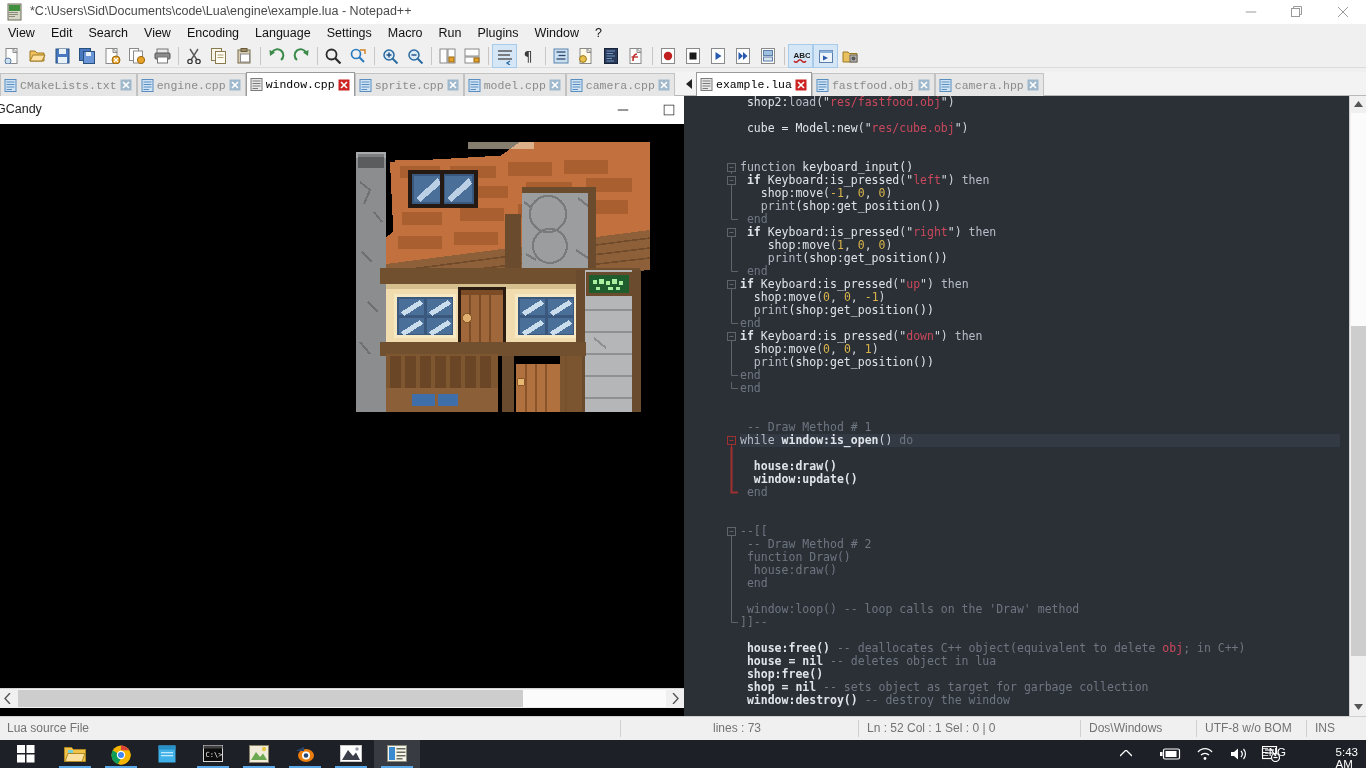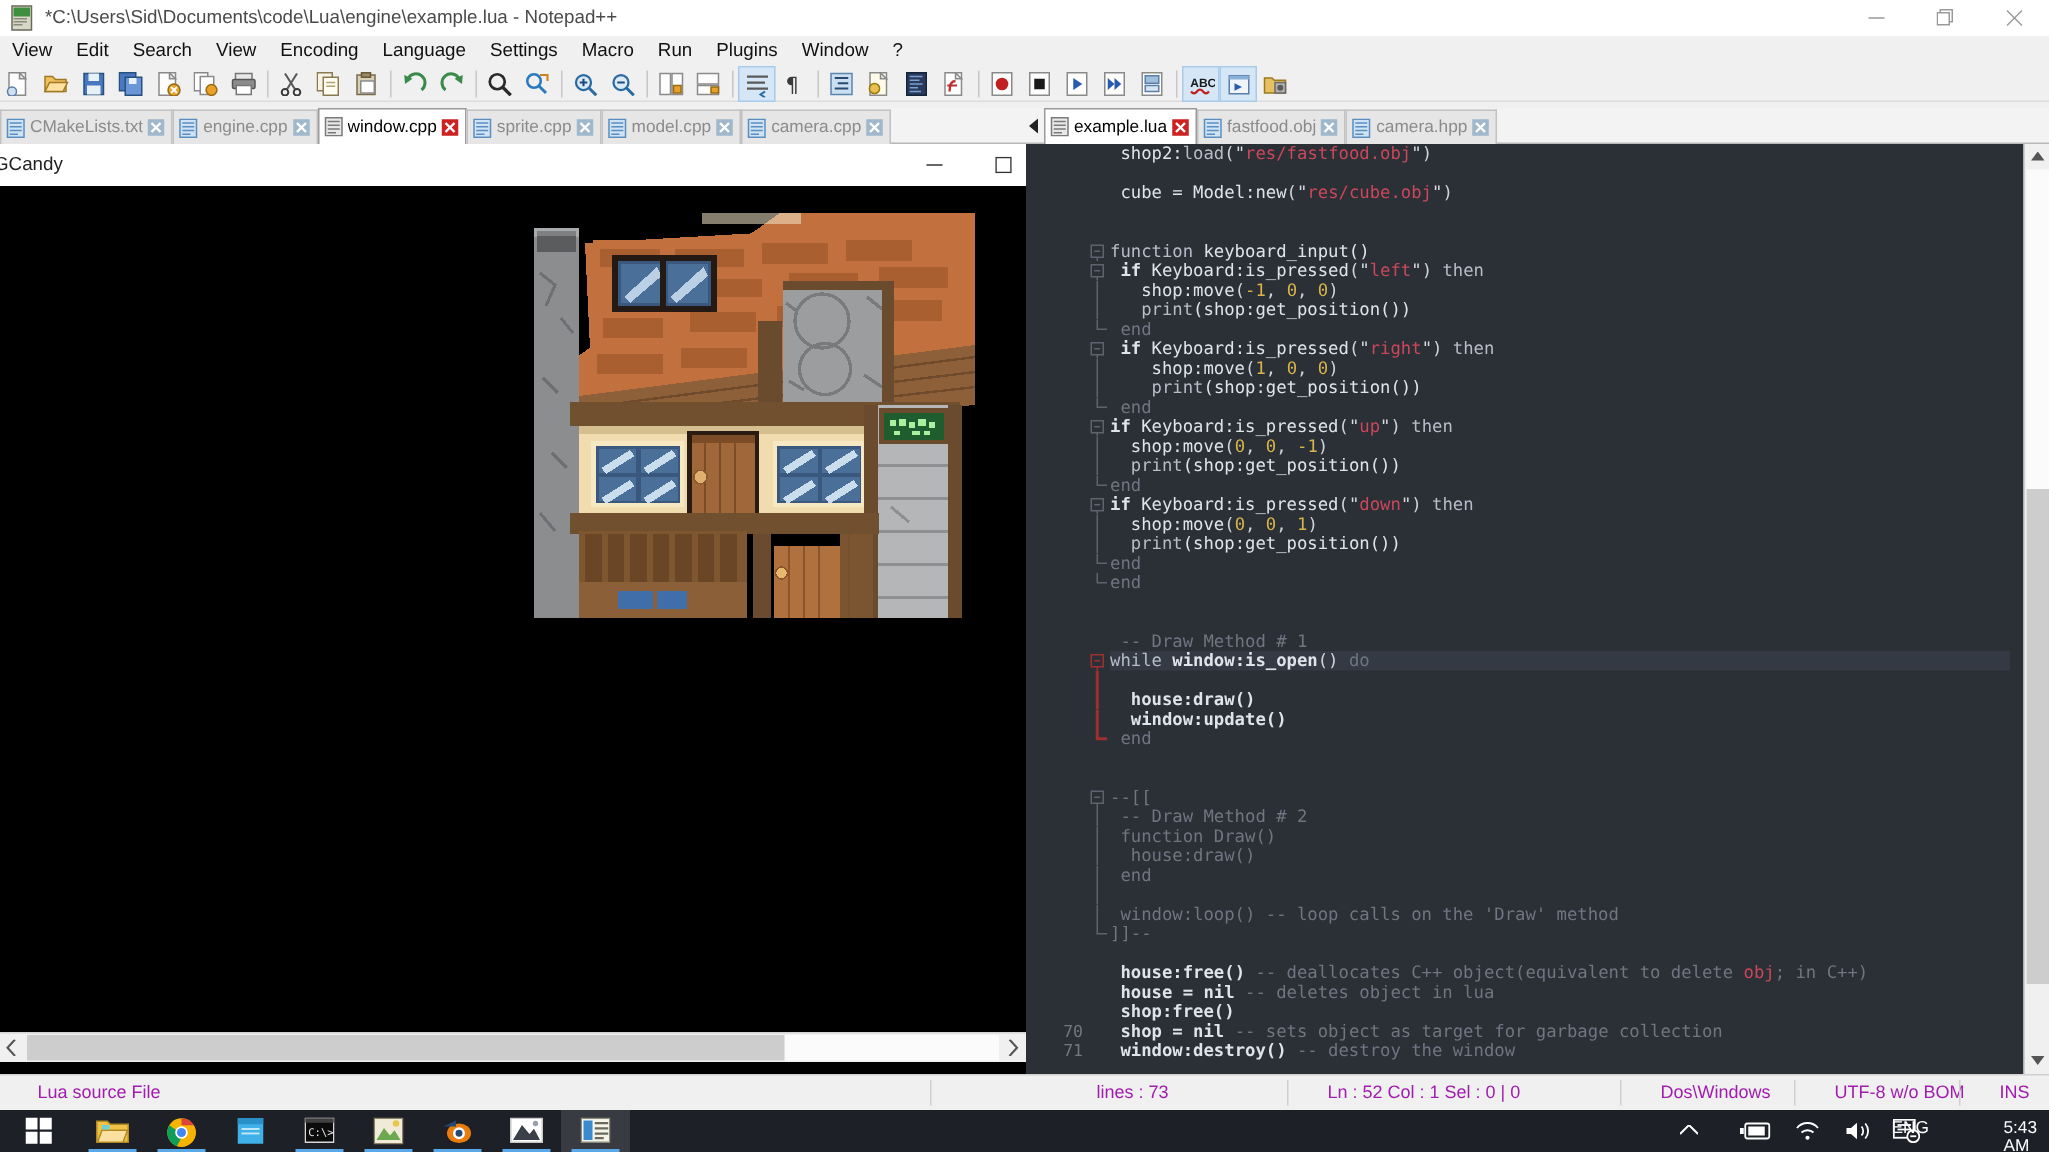--- a/index.html
+++ b/index.html
@@ -41,37 +41,37 @@
   .tb-sep::after { content:''; position:absolute; left:3px; top:3px; width:1px; height:18px; background:#c6c6c6; }
   .tb-btn .g { position:absolute; left:4px; top:4px; width:17px; height:16px; }
   .tb-btn.active { background:#d5e6f7; border:1px solid #a8cbea; }
 
   
   #tabbar-left { position:absolute; left:0; top:72px; width:684px; height:24px; background:#f3f3f3; border-bottom:1px solid #b8b8b8; }
   #tabbar-right { position:absolute; left:684px; top:72px; width:682px; height:24px; background:#f3f3f3; border-bottom:1px solid #b8b8b8; }
   .doctab {
     float:left; height:23px; margin-top:1px; padding:0 4px 0 3px; position:relative;
     background:#e6e6e6; border:1px solid #c2c2c2; border-bottom:none;
-    display:flex; align-items:center; gap:3px; cursor:default; max-width:150px;
+    display:flex; align-items:center; gap:3px; cursor:default; max-width:150px;font-family:Liberation Mono, monospace;
   }
   .doctab .tico { width:13px; height:13px; flex:0 0 13px; }
   .doctab .tlab { font-size:11.5px; color:#8b8b8b; white-space:nowrap; overflow:hidden; }
   .doctab .tclose { width:12px; height:12px; flex:0 0 12px; }
   .doctab.active { background:#ffffff; height:24px; margin-top:0; border-color:#9a9a9a; }
   .doctab.active .tlab { color:#000; }
   .tab-scroll-left { float:left; width:12px; height:24px; position:relative; }
 
   
   #npp-status {
     position:absolute; left:0; top:716px; width:1366px; height:24px;
     background:#f0f0f0; border-top:1px solid #d0d0d0;
   }
   .sb-cell {
-    position:absolute; top:0; height:23px; line-height:23px; font-size:12px; color:#a21caf;
-    padding-left:25px; white-space:nowrap;
+    position:absolute; top:0; height:23px; line-height:23px; font-size:12px; color:#737373;
+    padding-left:7px; white-space:nowrap;
   }
   .sb-div { position:absolute; top:3px; width:1px; height:17px; background:#cfcfcf; }
 
   
   #editor-pane { position:absolute; left:684px; top:96px; width:682px; height:620px; background:#2b2f36; overflow:hidden; }
   #line-gutter {
     position:absolute; left:0; top:0; width:42px; height:620px;
     background:#2b2f36; color:#6f7782; font-family:"DejaVu Sans Mono", monospace;
     font-size:11px; text-align:right; padding-right:4px;
   }
@@ -763,24 +763,20 @@
           <rect x="2.4" y="0" width="1.5" height="1.5"></rect>
       <rect x="0" y="3" width="1.5" height="1.5"></rect>
           <rect x="2.4" y="3" width="1.5" height="1.5"></rect>
       <rect x="0" y="6" width="1.5" height="1.5"></rect>
           <rect x="2.4" y="6" width="1.5" height="1.5"></rect>
         </g>
     </svg>
   </div>
 
   <div id="editor-pane">
-    <div id="line-gutter">
-        <div style="position: absolute; right: 4px; top: 585px;">70</div>
-        <div style="position: absolute; right: 4px; top: 598px;">71</div>
-      </div>
     <div id="fold-col">
         <div style="position: absolute; left: 0px; width: 14px; height: 13px; top: 65px;"><svg width="14" height="13" viewBox="0 0 14 13">
         <rect x="1.5" y="2.5" width="8" height="8" fill="none" stroke="#5d646e"></rect>
         <line x1="3.5" y1="6.5" x2="7.5" y2="6.5" stroke="#5d646e"></line>
         <line x1="5.5" y1="10.5" x2="5.5" y2="13" stroke="#5d646e"></line>
           </svg></div>
         <div style="position: absolute; left: 0px; width: 14px; height: 13px; top: 78px;"><svg width="14" height="13" viewBox="0 0 14 13">
         <rect x="1.5" y="2.5" width="8" height="8" fill="none" stroke="#5d646e"></rect>
         <line x1="3.5" y1="6.5" x2="7.5" y2="6.5" stroke="#5d646e"></line>
         <line x1="5.5" y1="10.5" x2="5.5" y2="13" stroke="#5d646e"></line>

